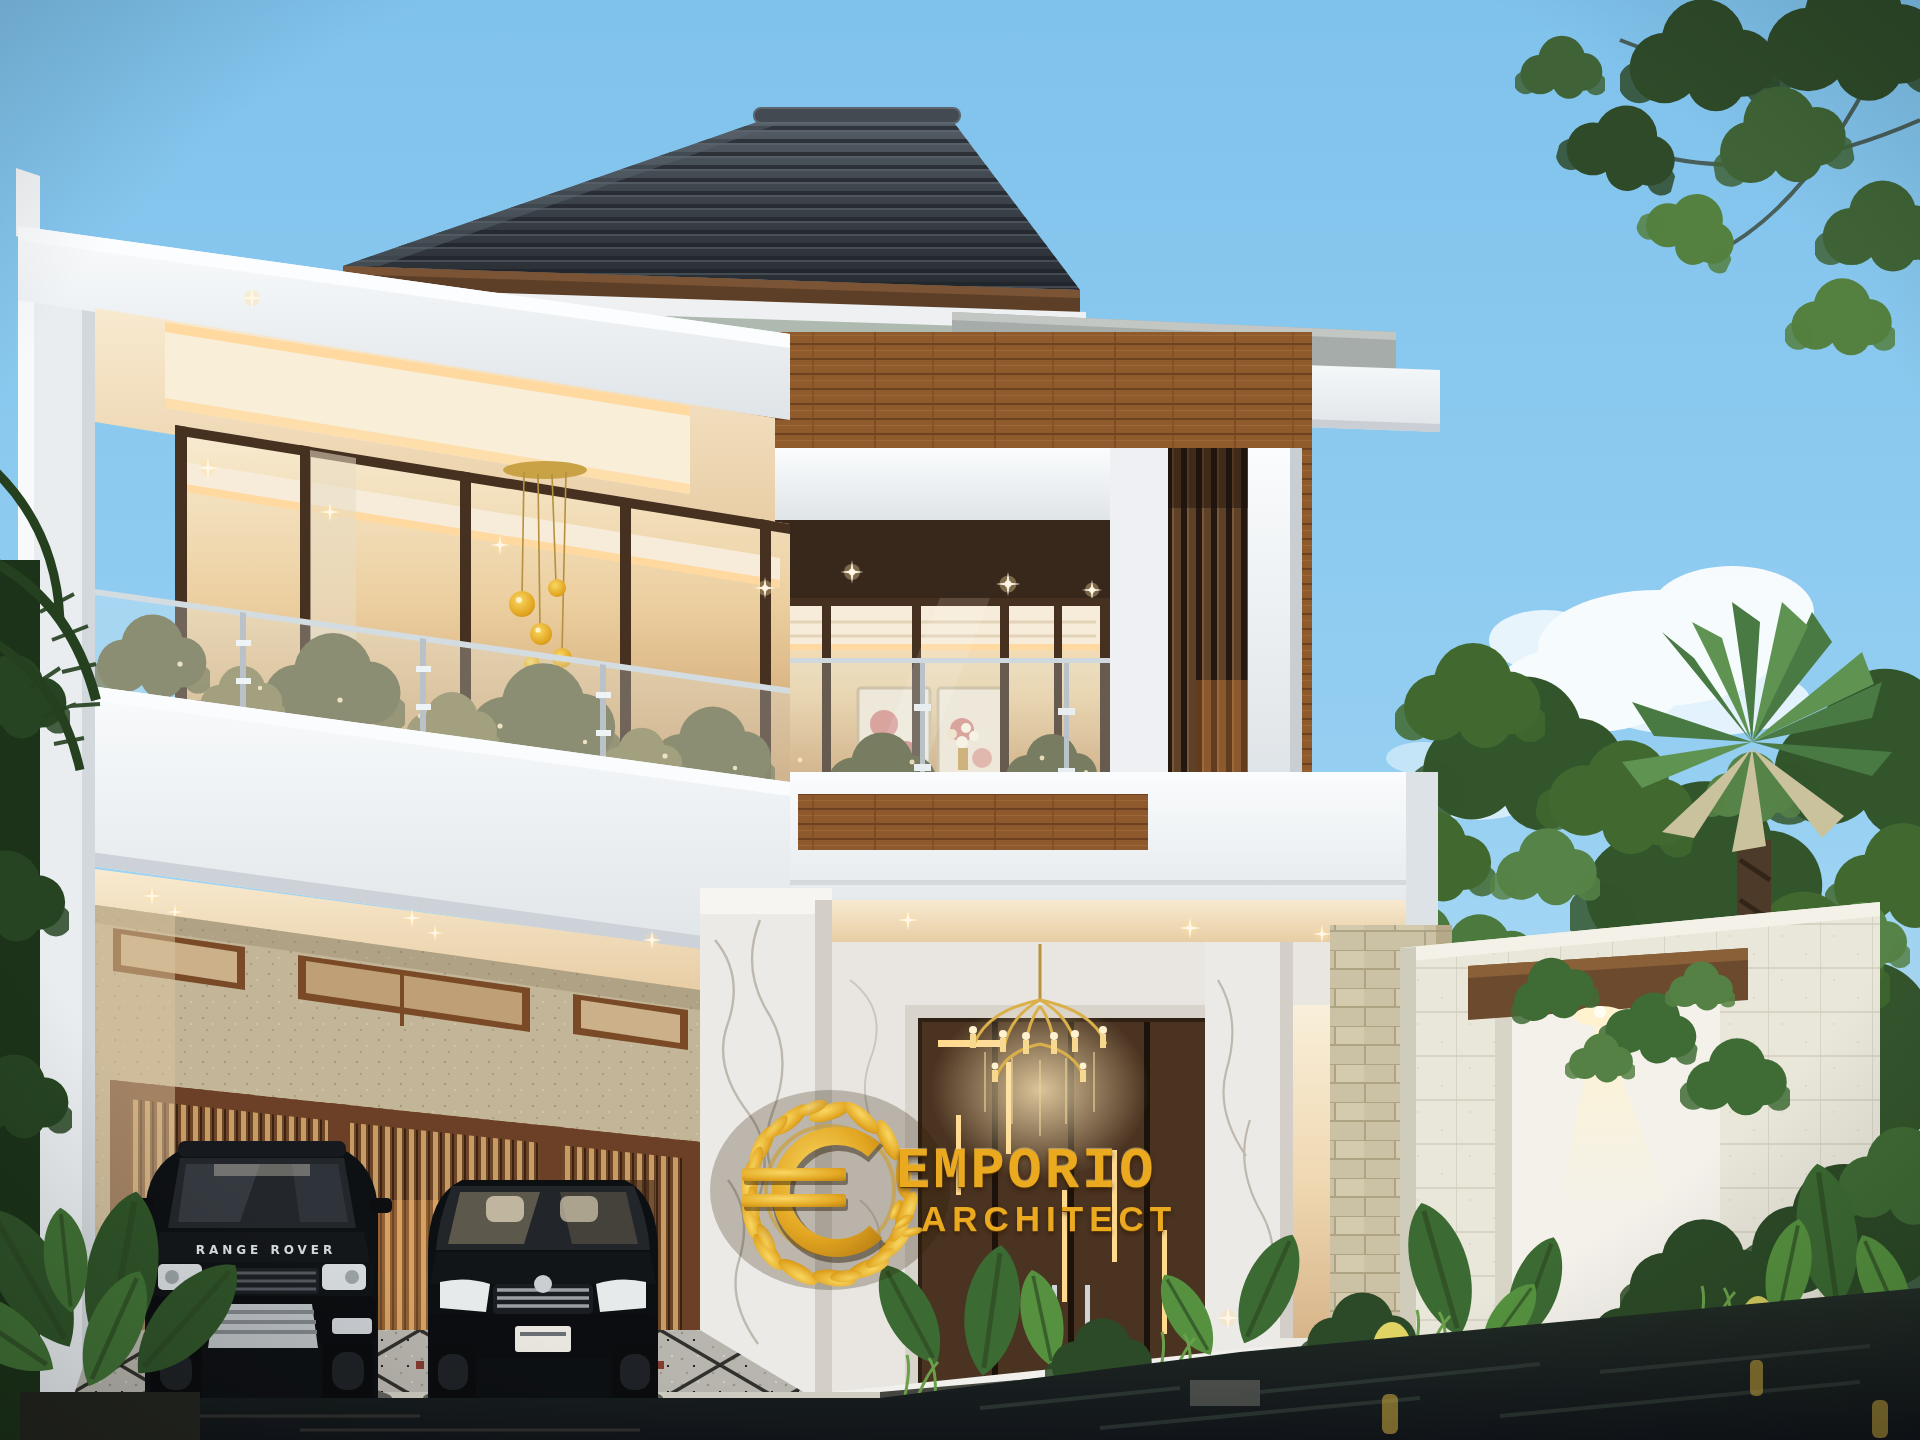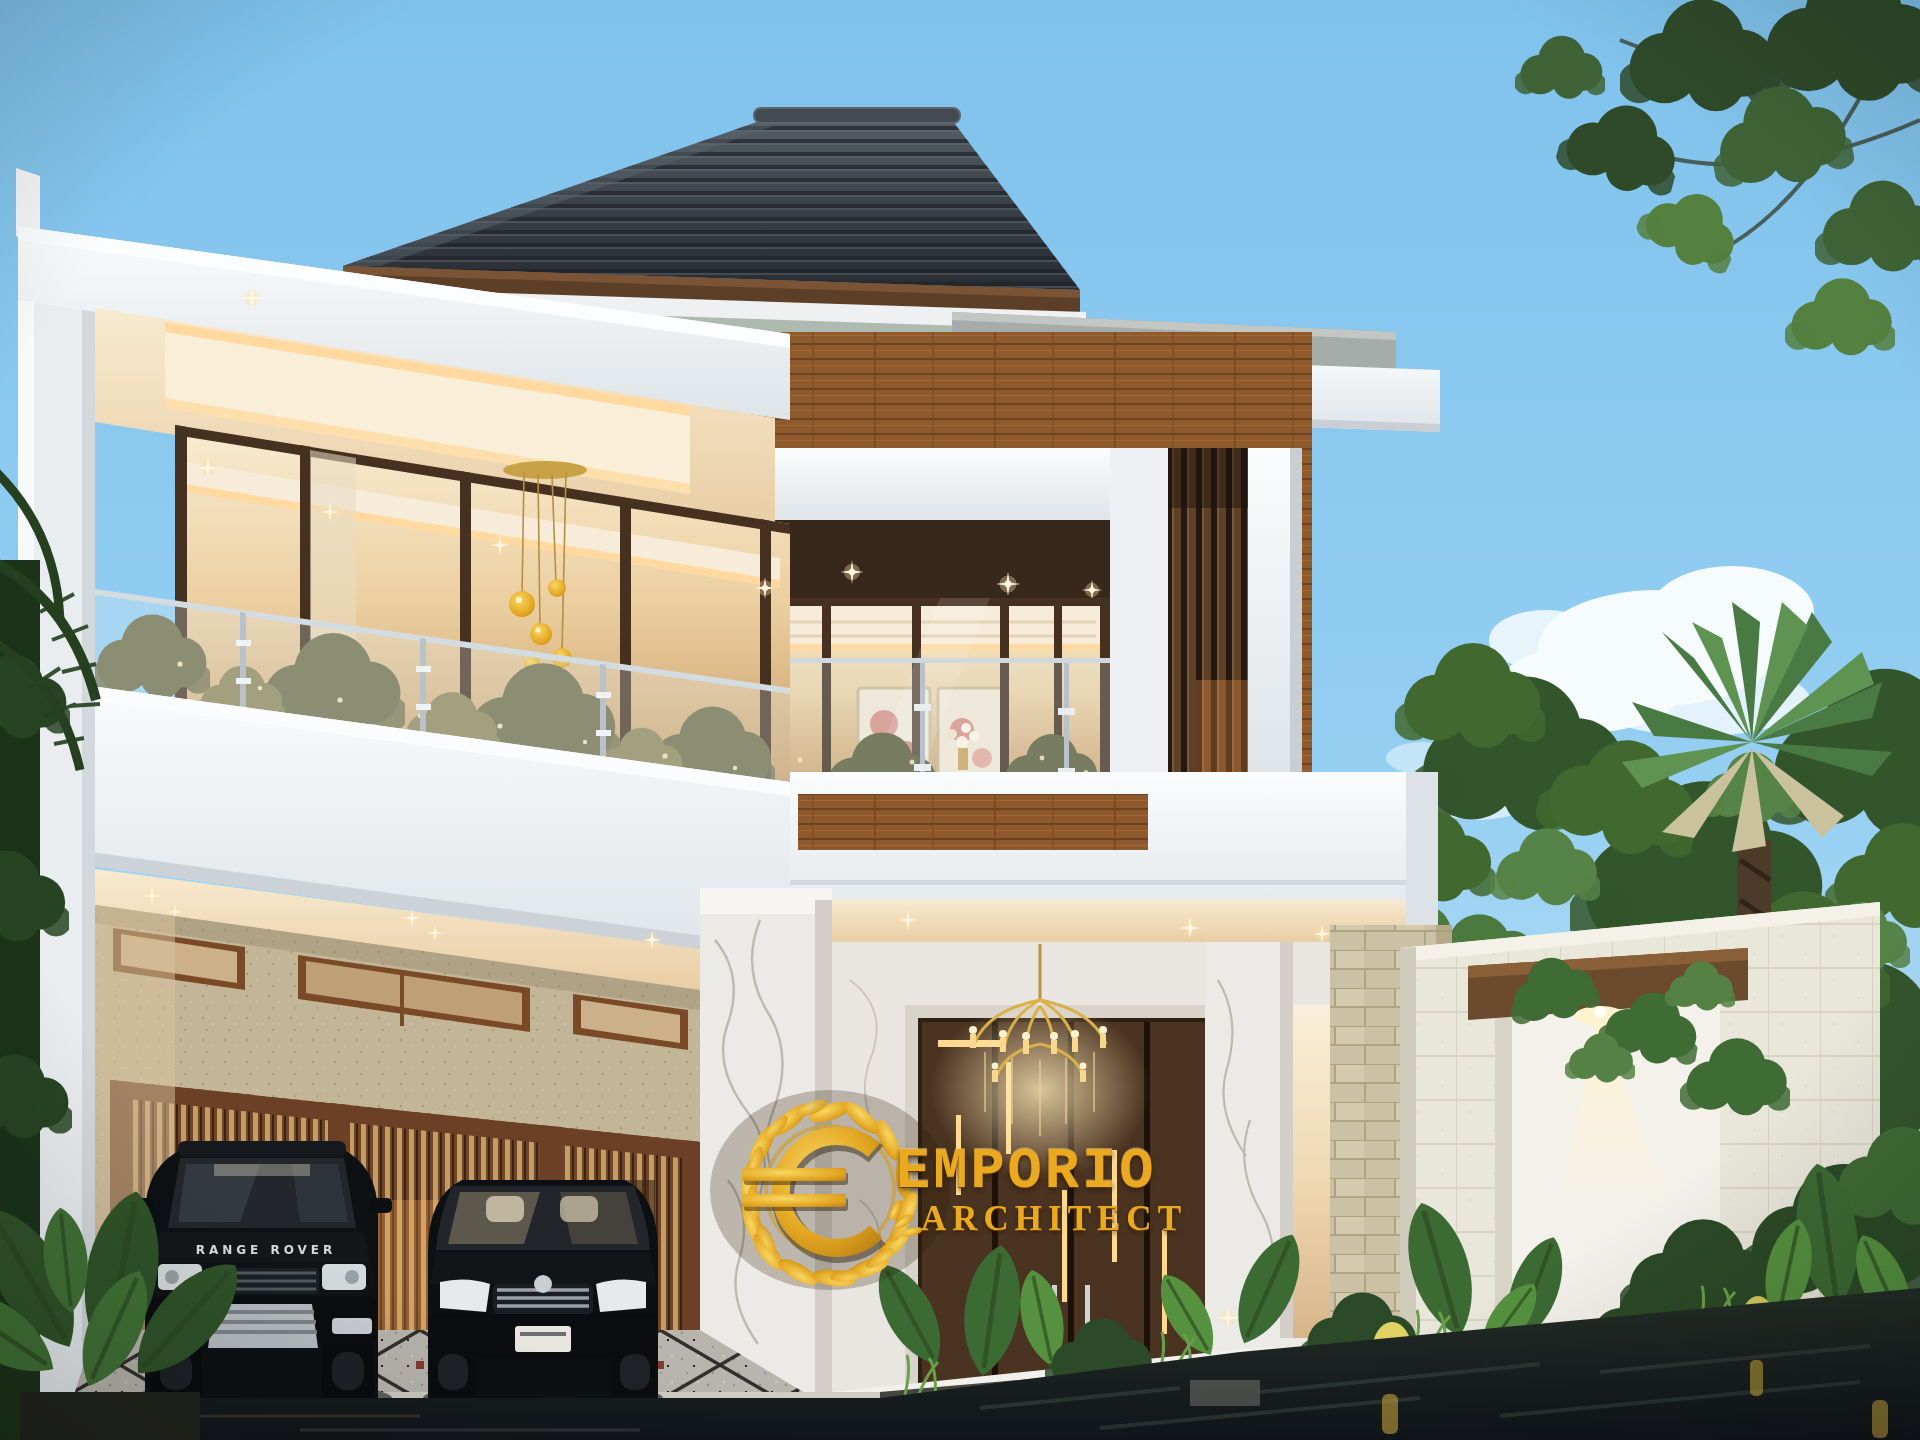--- a/index.html
+++ b/index.html
@@ -8,21 +8,21 @@
   #scene-svg{position:absolute;left:0;top:0;width:1920px;height:1440px;display:block;}
   .overlay{position:absolute;z-index:5;pointer-events:none;}
   #brand-emporio{
     left:896px;top:1142px;width:300px;height:62px;
     font-family:Liberation Mono, monospace;font-weight:bold;font-size:57px;
     letter-spacing:3px;color:#EAA91F;line-height:60px;
     text-shadow:0 3px 5px rgba(45,22,0,.65),0 1px 0 #8a5d10,0 -1px 1px rgba(255,240,180,.5);
   }
   #brand-architect{
     left:921px;top:1199px;width:300px;height:42px;
-    font-family:Liberation Serif, serif;font-weight:bold;font-size:35px;
+    font-family:Liberation Sans, sans-serif;font-weight:bold;font-size:35px;
     letter-spacing:6px;color:#EAA91F;line-height:40px;
     text-shadow:0 3px 4px rgba(45,22,0,.65),0 1px 0 #8a5d10;
   }
   #rr-badge{
     left:188px;top:1243px;width:156px;text-align:center;
     font-family:"DejaVu Sans",sans-serif;font-size:12px;font-weight:bold;
     letter-spacing:4px;color:#e3e7ea;opacity:.92;
   }
 </style>
 </head>

